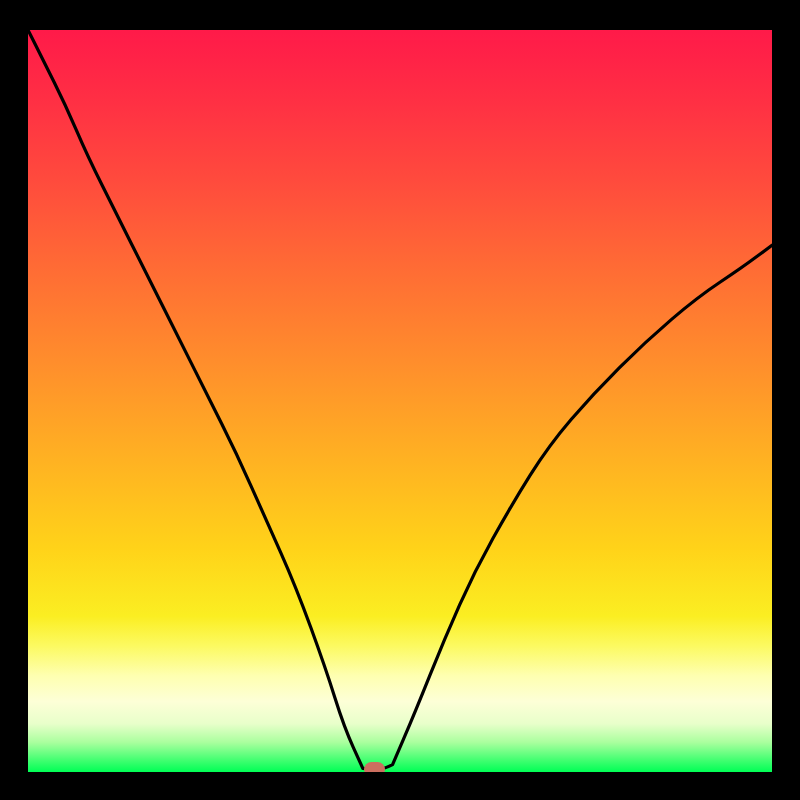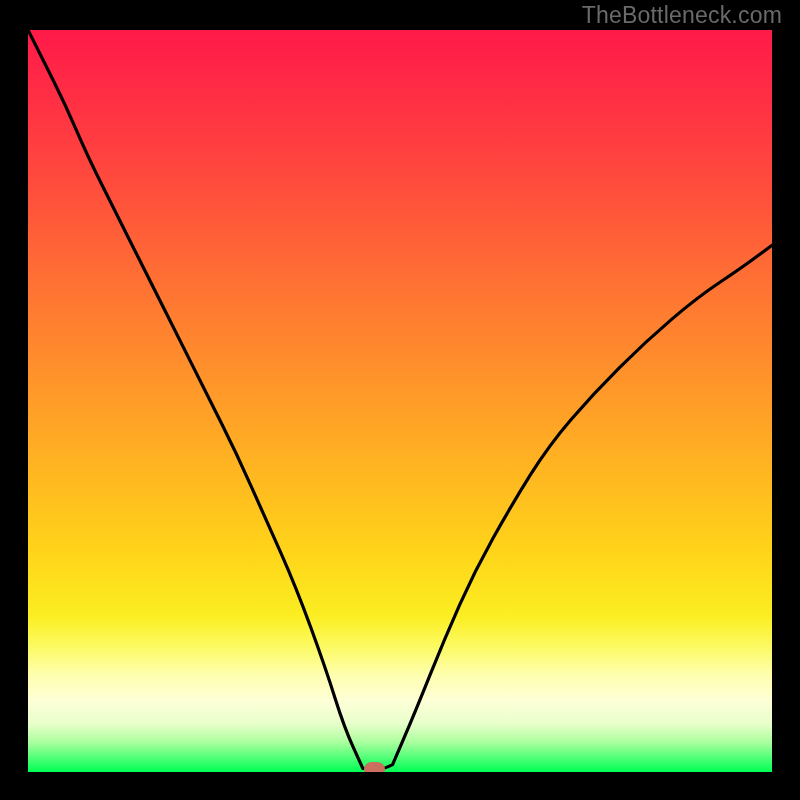--- a/index.html
+++ b/index.html
@@ -64,21 +64,20 @@
     background: #cb6f5f;
     border-radius: 8px;
     z-index: 3;
   }
 </style>
 </head>
 <body>
 
 <div class="container">
 
-  <div class="watermark">TheBottleneck.com</div>
 
   <div class="plot-area">
     <svg class="gradient-bg" viewBox="0 0 744 742" preserveAspectRatio="none">
       <defs>
         <linearGradient id="bgGrad" x1="0" y1="0" x2="0" y2="1">
             <stop offset="0%" stop-color="#ff1a49"></stop>
             <stop offset="9%" stop-color="#ff2e44"></stop>
             <stop offset="20%" stop-color="#ff4a3d"></stop>
             <stop offset="33%" stop-color="#ff6e34"></stop>
             <stop offset="46%" stop-color="#ff912b"></stop>

